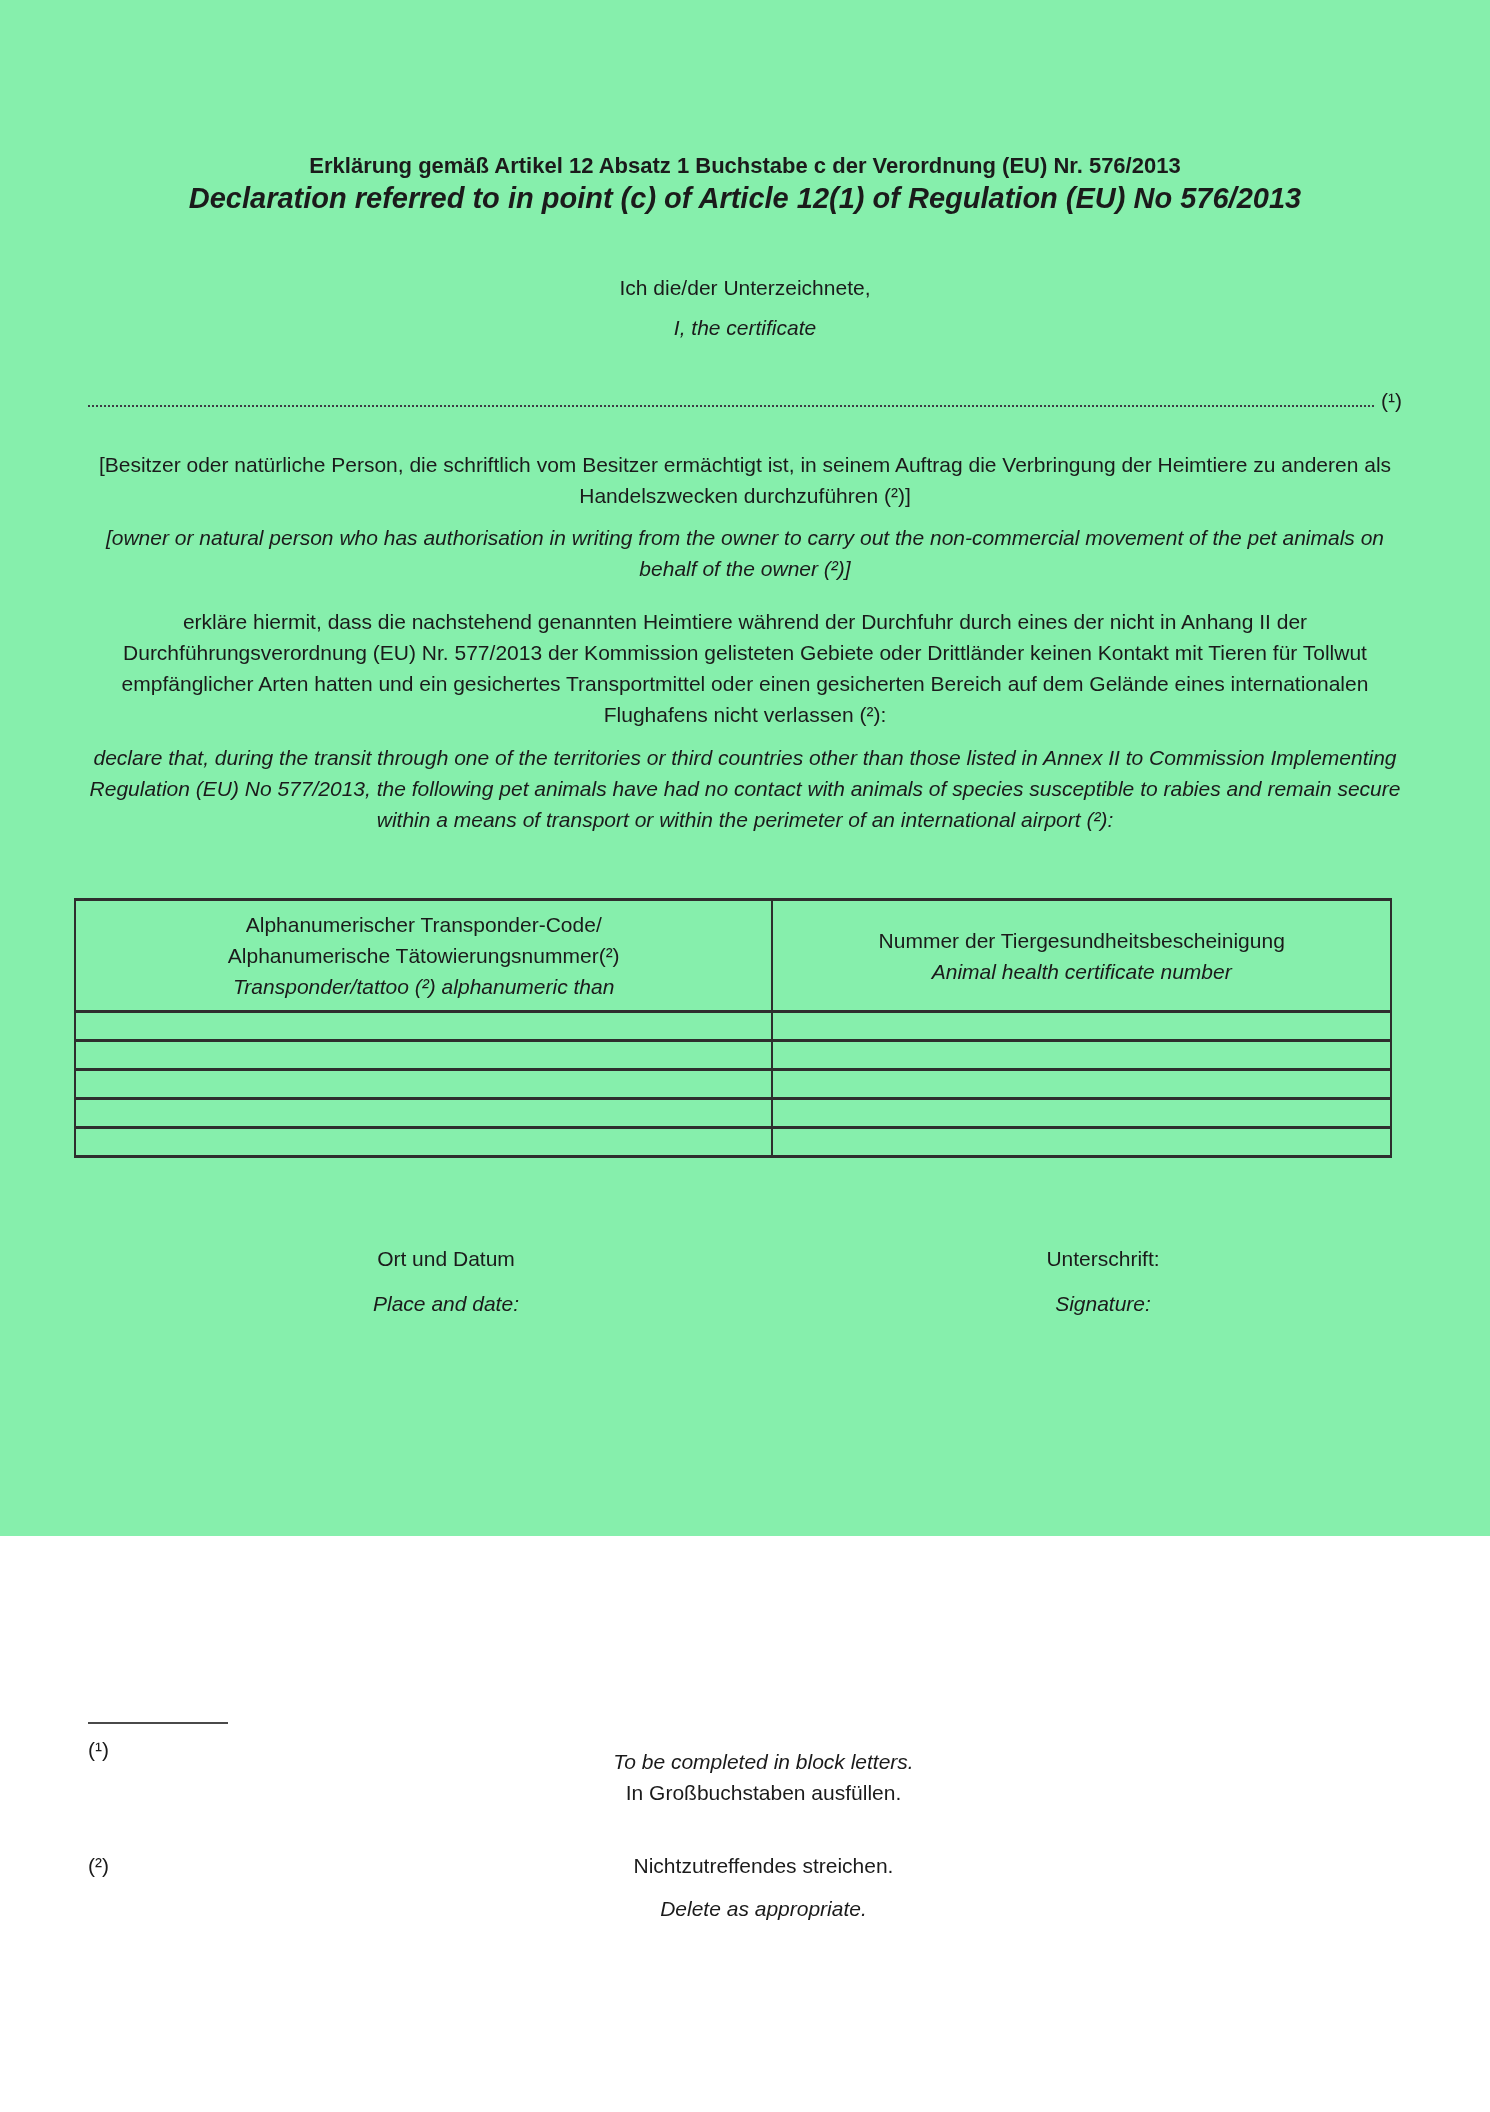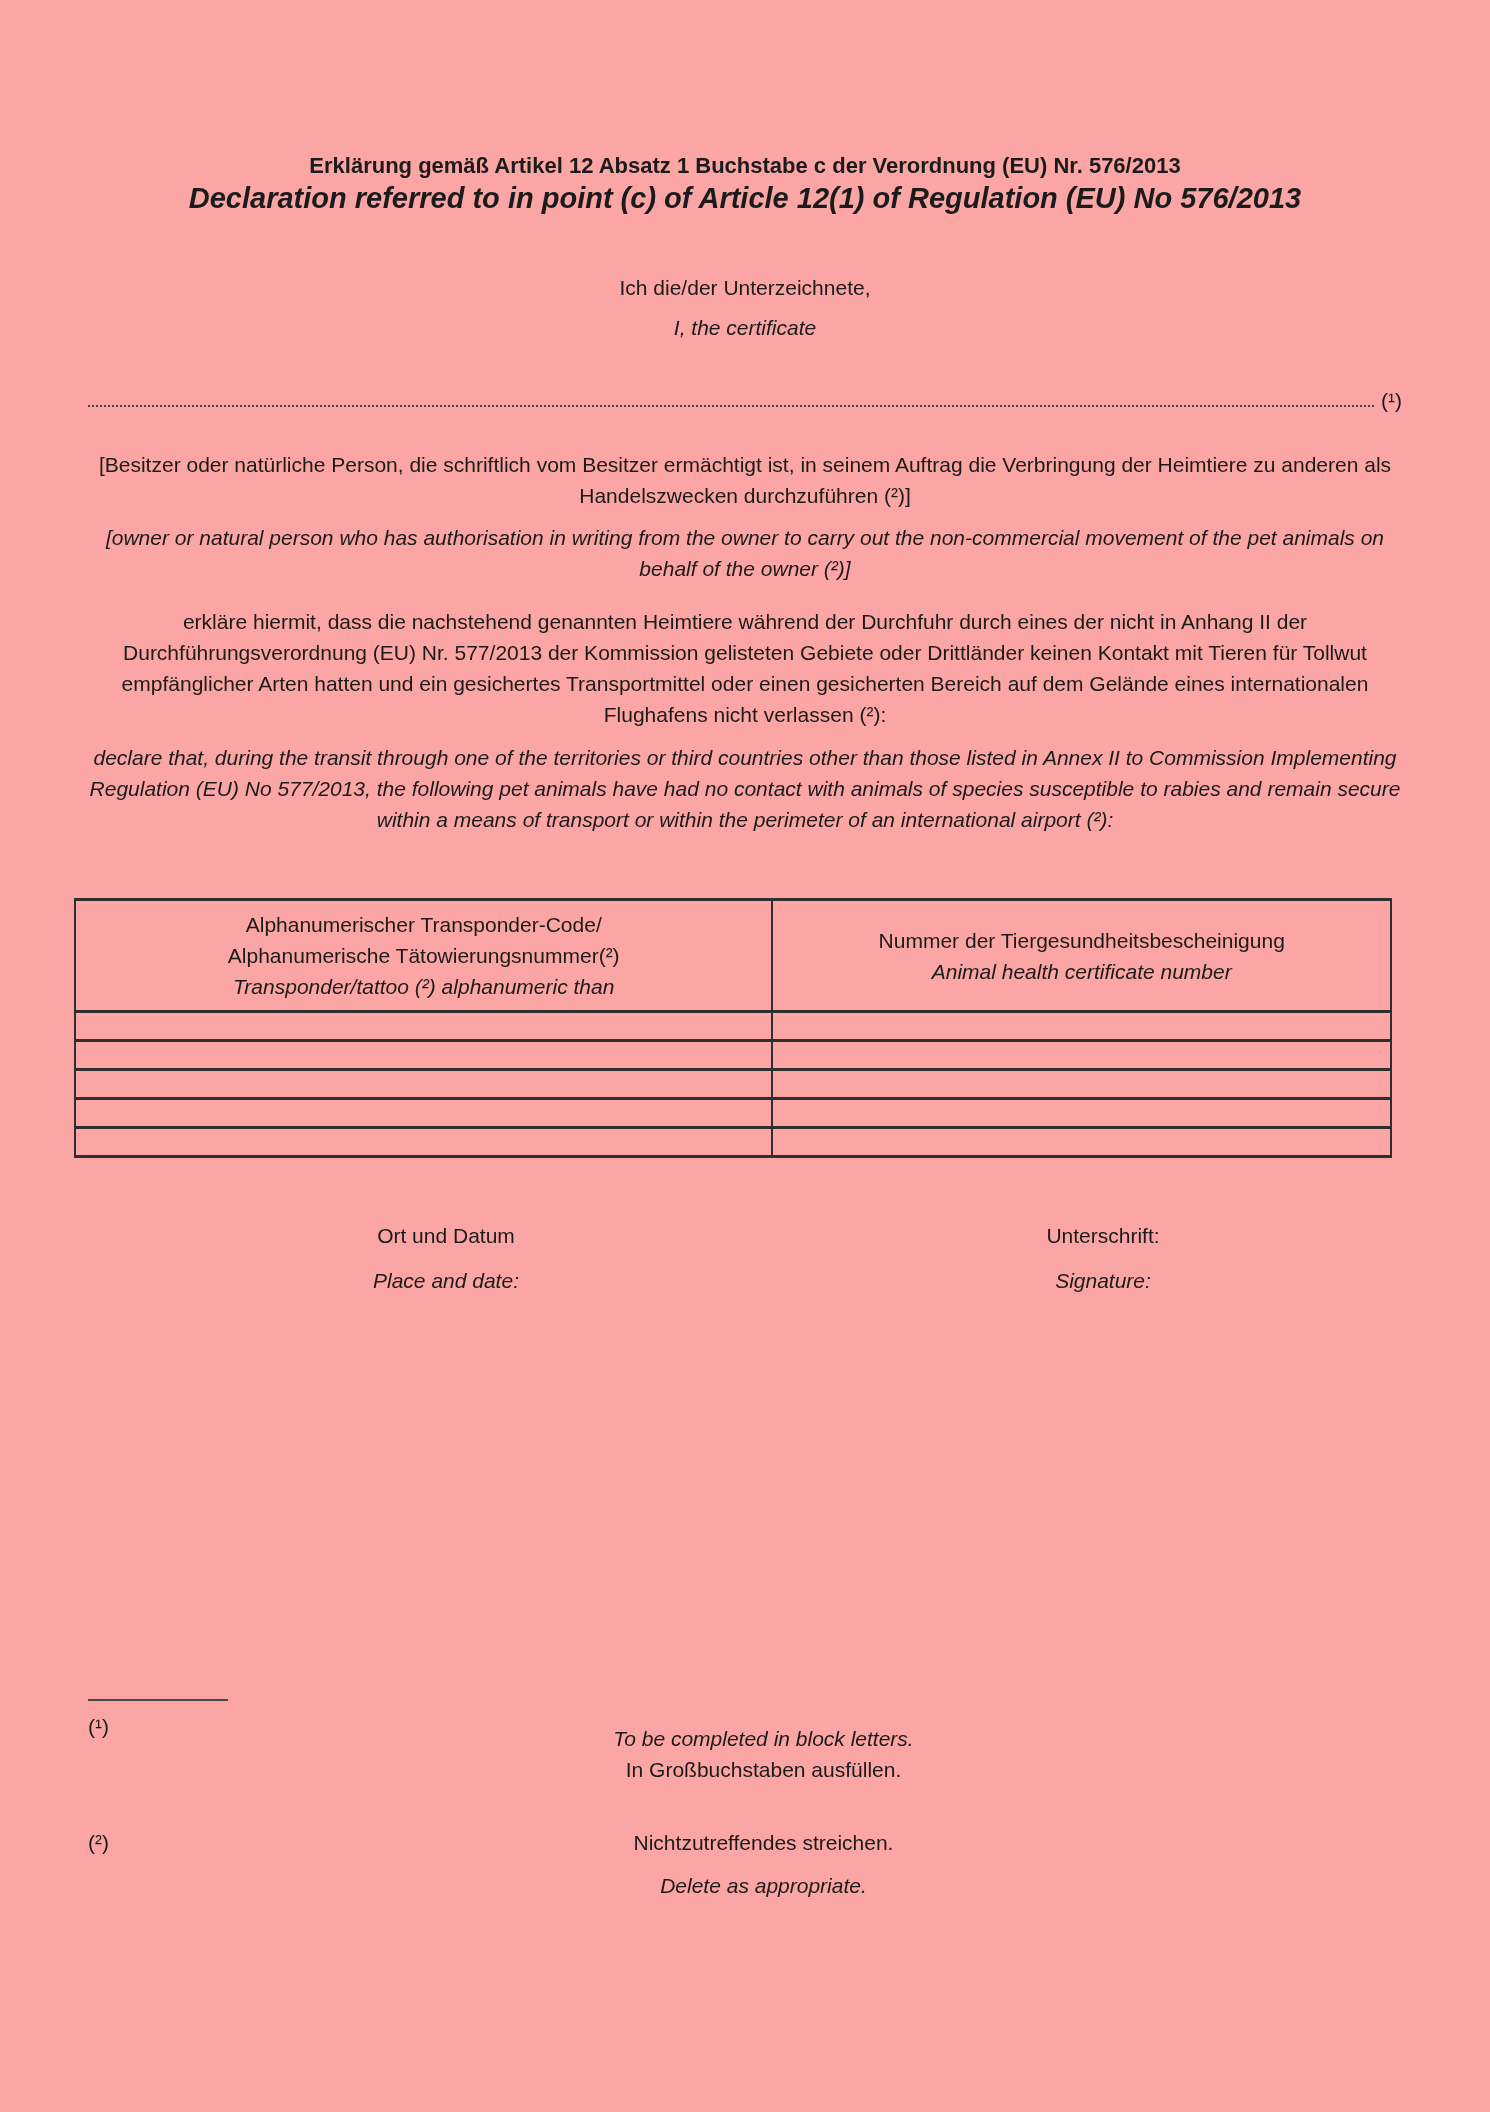--- a/index.html
+++ b/index.html
@@ -11,23 +11,23 @@
     width: 1490px;
     height: 2112px;
     overflow: hidden;
     font-family: "Liberation Sans", sans-serif;
     color: #1b1b1b;
     box-sizing: border-box;
   }
   .page {
     box-sizing: border-box;
     width: 1490px;
-    height: 2112px;
+    height: 1536px;
     padding: 150px 88px 0 88px;
-    background: #fca5a5;
+    background: #86efac;
   }
   .title-block { text-align: center; }
   .title-de {
     font-size: 22px;
     font-weight: bold;
     line-height: 32px;
     margin: 0;
   }
   .title-en {
     font-size: 29px;
@@ -92,21 +92,21 @@
   table.pet-table col.c1 { width: 53%; }
   table.pet-table col.c2 { width: 47%; }
   table.pet-table td {
     height: 26px;
     padding: 0 8px;
     font-size: 21px;
   }
   .italic { font-style: italic; }
   .sig-row {
     display: flex;
-    margin-top: 62px;
+    margin-top: 85px;
   }
   .sig-col-left { width: 716px; }
   .sig-col-right { flex: 1; }
   .sig-de { margin: 0; }
   .sig-en { font-style: italic; margin: 14px 0 0 0; }
   .footnote-block { margin-top: 403px; }
   .fn-rule {
     width: 140px;
     height: 0;
     border-top: 2px solid #4a4a4a;

